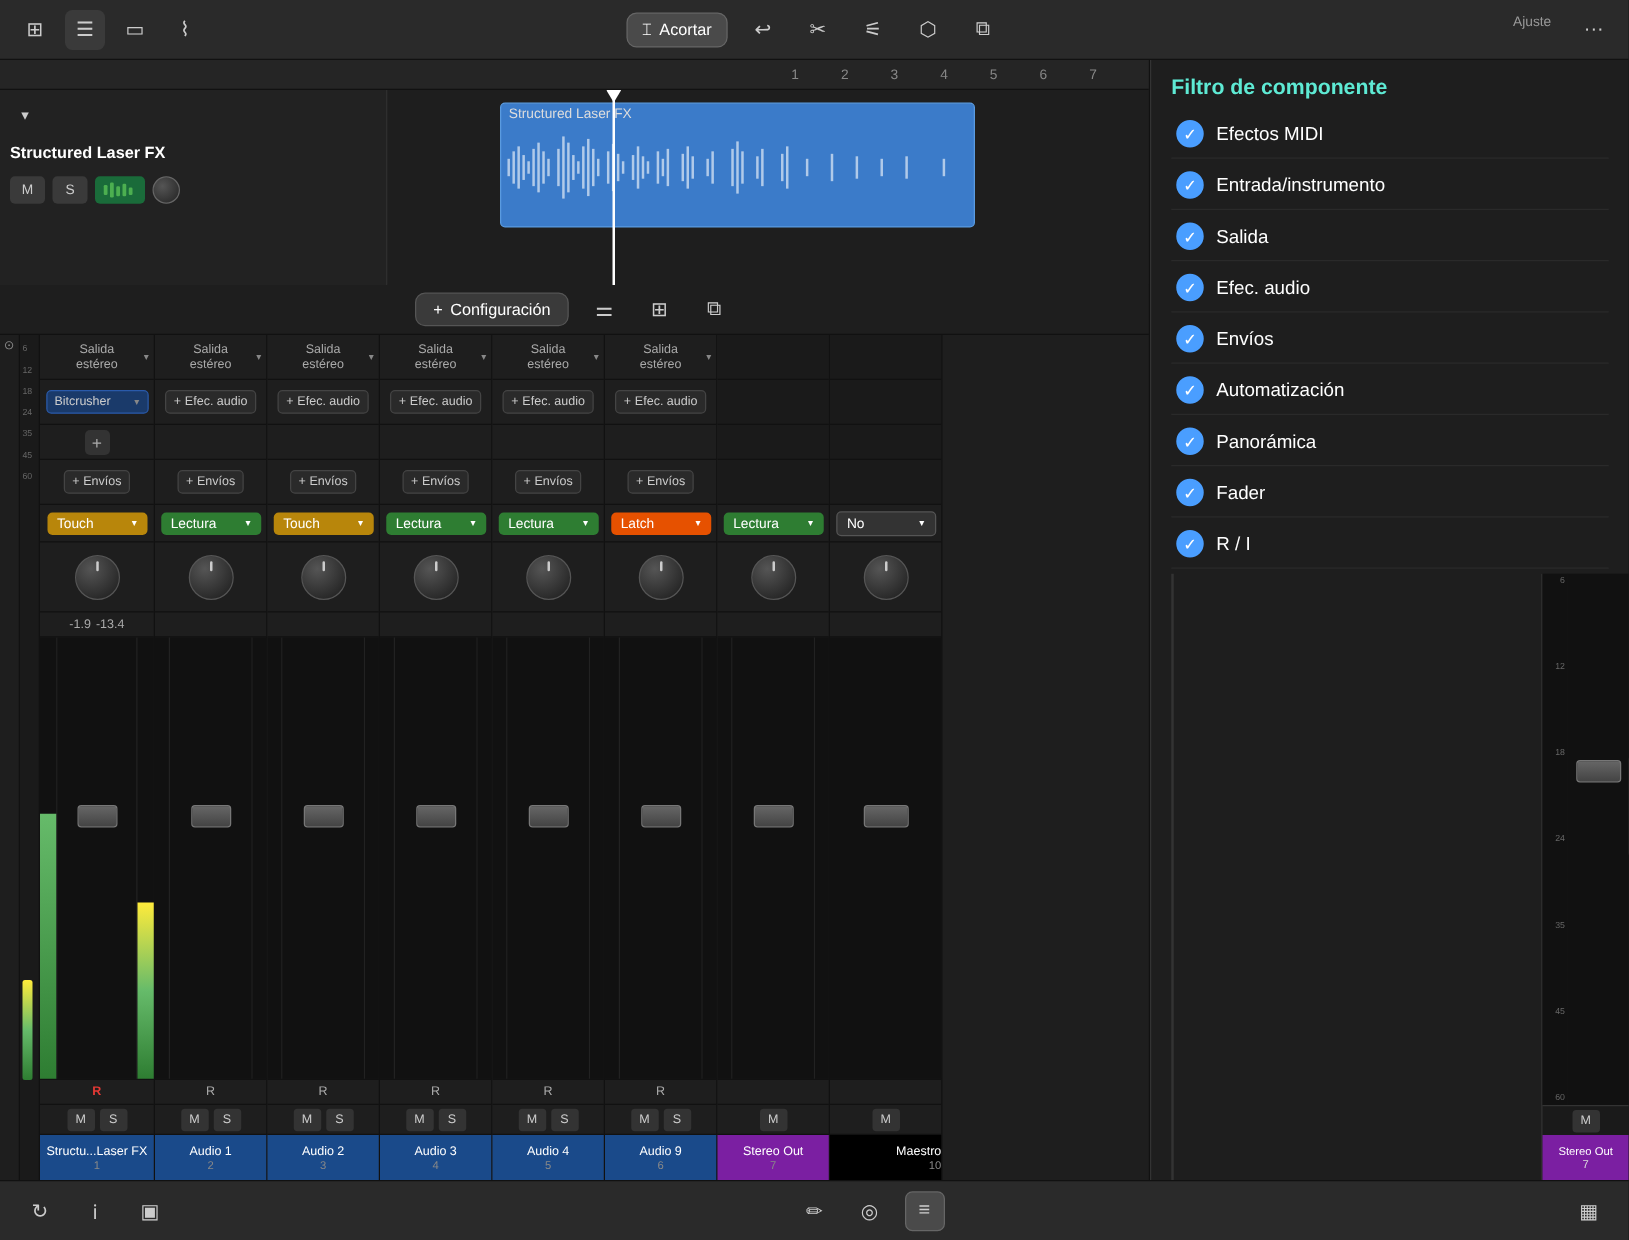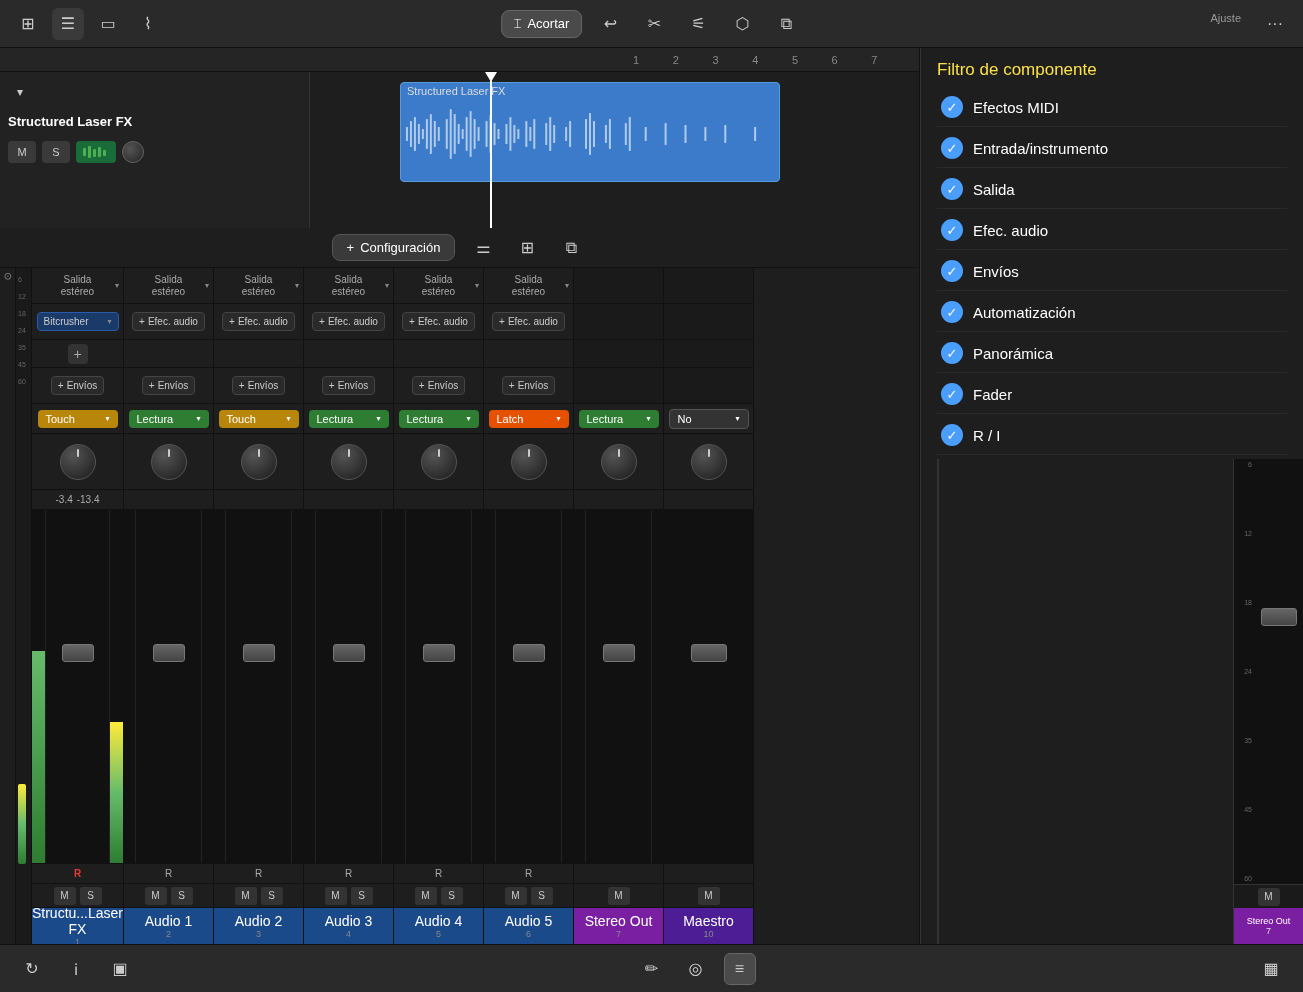--- a/index.html
+++ b/index.html
@@ -464,21 +464,21 @@
 
     .ch-name-bar {
       height: 36px;
       display: flex;
       align-items: center;
       justify-content: center;
       flex-direction: column;
       cursor: pointer;
     }
     .ch-name {
-      font-size: 14px;
+      font-size: 10px;
       color: #fff;
       text-align: center;
     }
     .ch-num {
       font-size: 9px;
       color: #888;
     }
 
     
     .ch-name-bar.blue { background: #1a4a8a; }
@@ -743,21 +743,21 @@
           <div class="ch-mode">
             <div class="mode-badge touch">
               <span>Touch</span>
               <span style="font-size:8px;">▾</span>
             </div>
           </div>
           <div class="ch-knob">
             <div class="knob"></div>
           </div>
           <div class="ch-value">
-            <span style="font-size:10px;color:#aaa;margin-right:4px;">-3.4</span>
+            <span style="font-size:10px;color:#aaa;margin-right:4px;">-1.9</span>
             <span style="font-size:10px;color:#aaa;">-13.4</span>
           </div>
           <div style="flex:1;display:flex;position:relative;border-bottom:1px solid #111;min-height:120px;">
 
             <div style="width:14px;background:#111;position:relative;border-right:1px solid #222;">
               <div style="position:absolute;bottom:0;left:0;width:100%;height:60%;background:linear-gradient(to top,#2e7d32,#66bb6a);"></div>
             </div>
 
             <div style="flex:1;position:relative;background:#111;">
               <div class="fader-handle" style="top:38%;"></div>
@@ -1018,21 +1018,21 @@
             <div style="width:12px;background:#111;border-left:1px solid #222;"></div>
           </div>
           <div class="ch-r">
             <span class="r-btn">R</span>
           </div>
           <div class="ch-ms">
             <button class="ms-btn">M</button>
             <button class="ms-btn">S</button>
           </div>
           <div class="ch-name-bar blue">
-            <span class="ch-name">Audio 5</span>
+            <span class="ch-name">Audio 9</span>
             <span class="ch-num">6</span>
           </div>
         </div>
 
         <div class="channel stereo-out">
           <div class="ch-output" style="background:#1a1a1a;"></div>
           <div class="ch-fx" style="background:#1a1a1a;"></div>
           <div class="ch-add" style="height:28px;background:#1a1a1a;"></div>
           <div class="ch-sends" style="background:#1a1a1a;"></div>
           <div class="ch-mode">
@@ -1083,34 +1083,34 @@
           </div>
           <div style="flex:1;display:flex;position:relative;border-bottom:1px solid #111;min-height:120px;">
             <div style="flex:1;position:relative;background:#111;">
               <div class="fader-handle" style="top:38%;width:36px;"></div>
             </div>
           </div>
           <div class="ch-r"></div>
           <div class="ch-ms">
             <button class="ms-btn">M</button>
           </div>
-          <div class="ch-name-bar" style="background:#4c1d95;">
+          <div class="ch-name-bar" style="background:#000000;align-items:flex-end;">
             <span class="ch-name">Maestro</span>
             <span class="ch-num">10</span>
           </div>
         </div>
 
       </div>
     </div>
 
   </div>
 
   <div class="right-panel">
     <div style="display:flex;align-items:center;justify-content:space-between;padding:12px 16px 4px;">
-      <div style="font-size:17px;font-weight:400;color:#fde047;">Filtro de componente</div>
+      <div style="font-size:17px;font-weight:700;color:#5eead4;">Filtro de componente</div>
     </div>
 
 
     <div class="filter-list">
 
       <div class="filter-item">
         <div class="filter-checkbox checked">
           <span class="checkmark">✓</span>
         </div>
         <span class="filter-label">Efectos MIDI</span>

